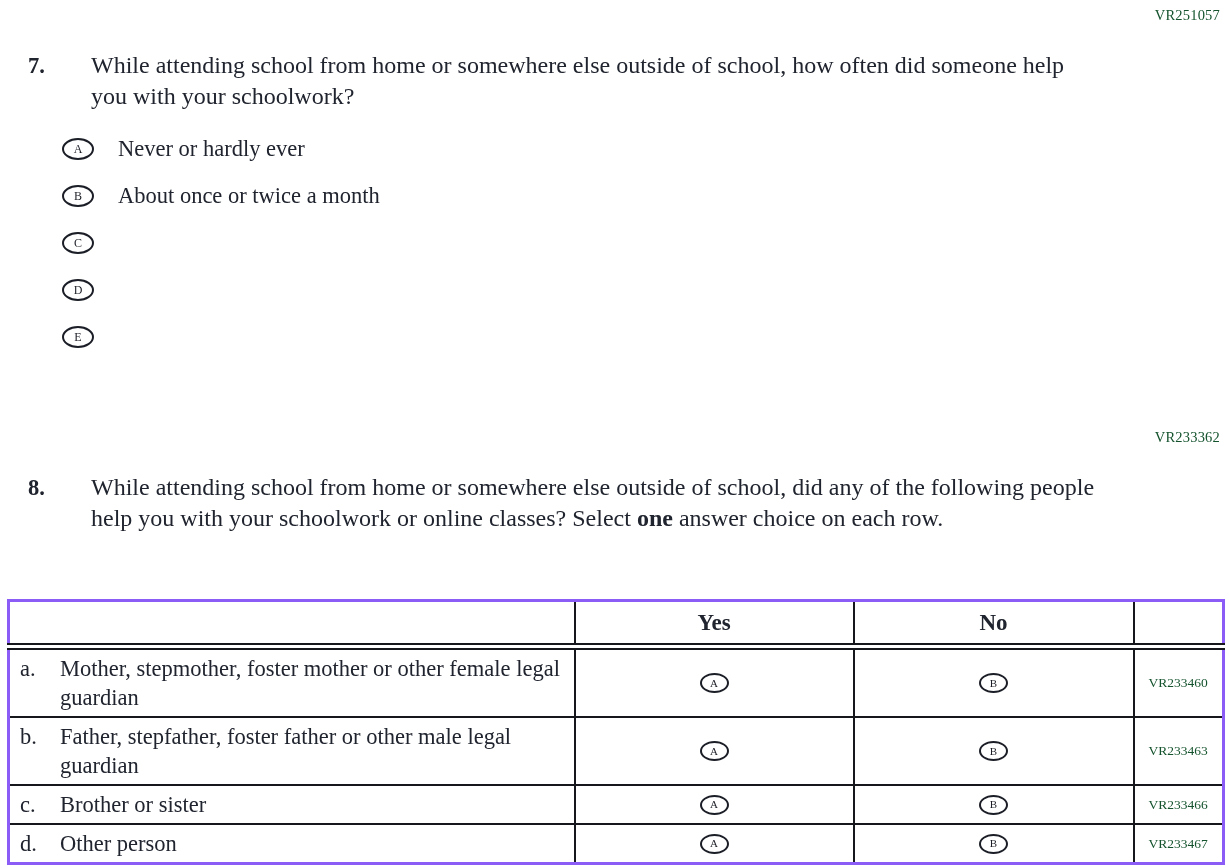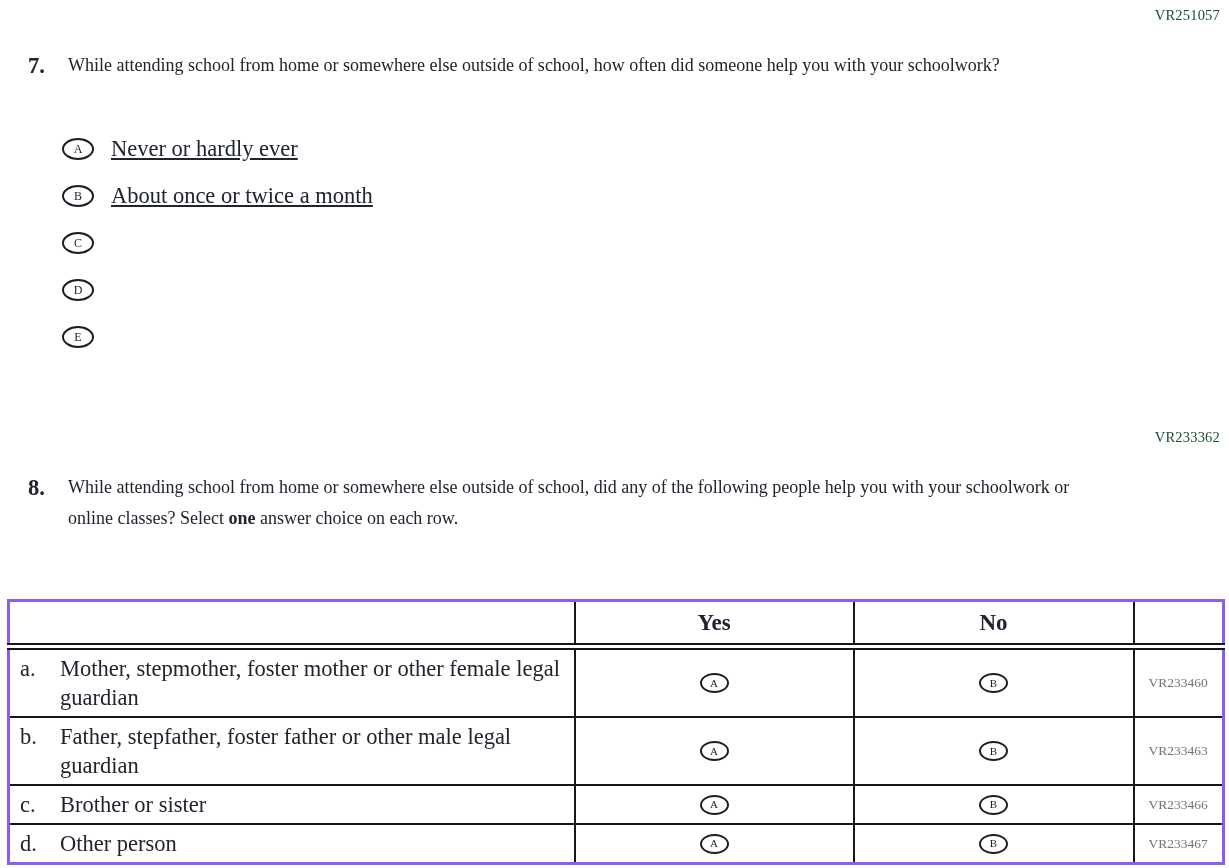--- a/index.html
+++ b/index.html
@@ -31,22 +31,23 @@
   #question-8 { top: 472px; width: 1075px; }
   .q-number {
     font-weight: bold;
     width: 40px;
     flex: 0 0 40px;
     font-size: 22.5px;
     line-height: 31px;
   }
   .q-text {
     flex: 1;
-    font-size: 18px;
+    font-size: 24px;
     line-height: 31px;
+    margin-left: 23px;
   }
   .q-text b { font-weight: bold; }
 
   #options-q7 {
     position: absolute;
     top: 132px;
     left: 62px;
   }
   .option-row {
     display: flex;
@@ -61,24 +62,23 @@
     width: 32px;
     height: 22px;
     border: 2px solid #1b1e26;
     border-radius: 50%;
     font-size: 12px;
     line-height: 1;
     color: #1b1e26;
     flex: 0 0 32px;
   }
   .option-label {
-    margin-left: 17px;
+    margin-left: 24px;
     font-size: 22.5px;
     white-space: nowrap;
-    text-decoration: underline;
   }
 
   #q8-table {
     position: absolute;
     top: 599px;
     left: 7px;
     width: 1215px;
     border-collapse: collapse;
     table-layout: fixed;
   }
@@ -110,21 +110,21 @@
   #q8-table td.bubble-cell { text-align: center; }
   #q8-table td.bubble-cell .bubble {
     width: 29px; height: 20px; flex: none;
     display: inline-flex;
     border-width: 2px;
     font-size: 11px;
   }
   #q8-table td.code-cell {
     text-align: center;
     font-size: 13.5px;
-    color: #737373;
+    color: #14532d;
     padding: 2px;
   }
   #q8-table tr.tall td { height: 66px; }
   #q8-table tr.short td { height: 37px; }
 </style>
 </head>
 <body>
 
 <div class="vr-code" id="code-q7">VR251057</div>
 

